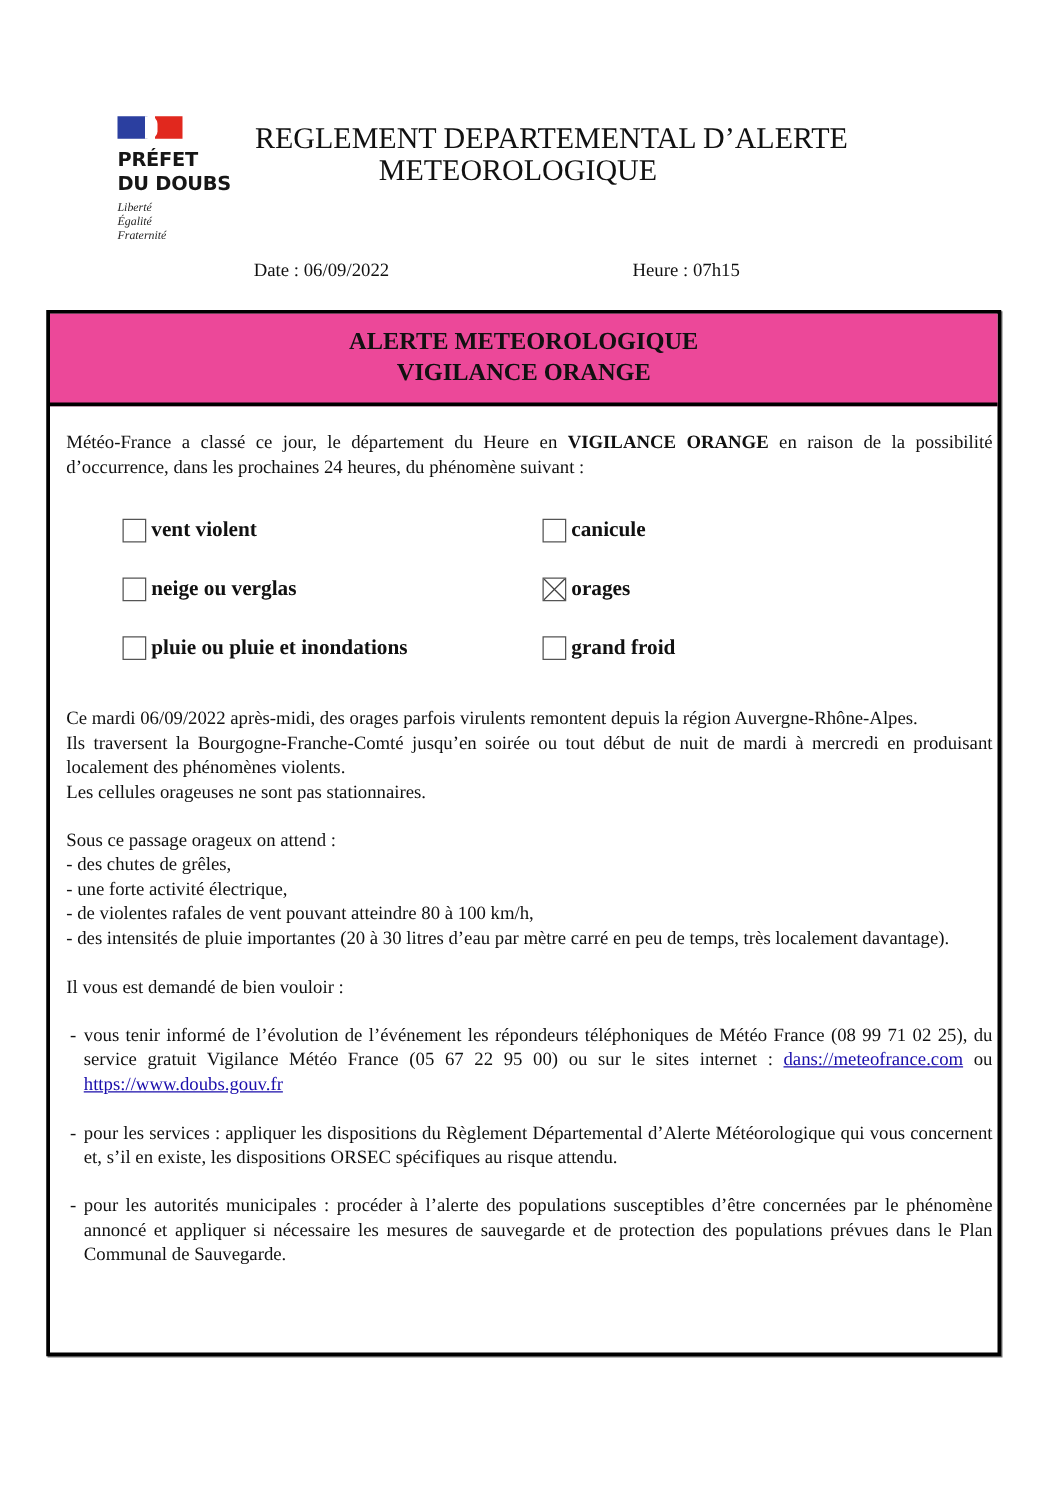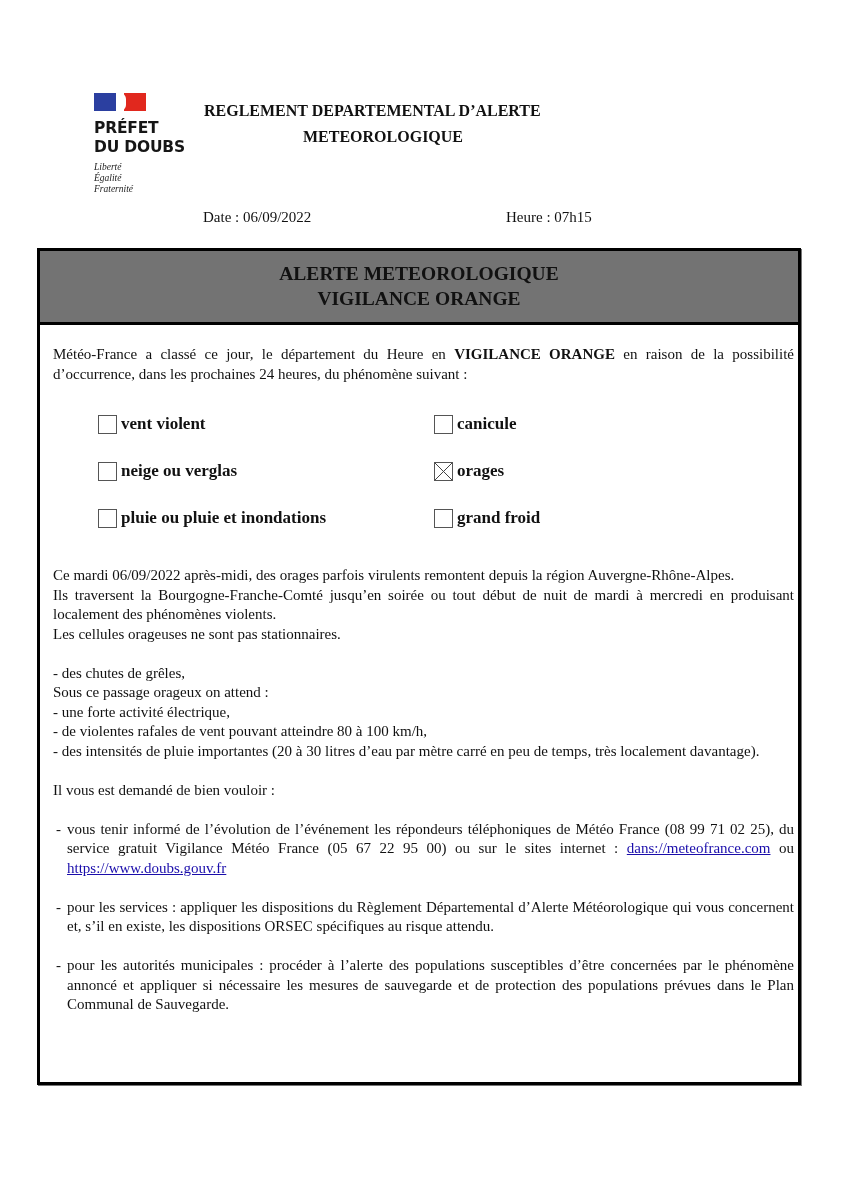--- a/index.html
+++ b/index.html
@@ -7,30 +7,30 @@
          font-family: "Liberation Serif", "DejaVu Serif", serif; color: #111; }
 
   .logo { position: absolute; left: 70px; top: 93px; width: 110px; margin-left: 24px; }
   .flag { position: relative; width: 52px; height: 18px; }
   .flag .blue { position: absolute; left: 0; top: 0; width: 24px; height: 18px; background: #2b3fa0; }
   .flag .red { position: absolute; left: 30px; top: 0; width: 22px; height: 18px; background: #e1281e; }
   .flag .mid { position: absolute; left: 22px; top: 0; width: 10px; height: 18px; background: #fff; border-radius: 0 6px 6px 0; }
   .logo .org { font-family: "DejaVu Sans", sans-serif; font-weight: bold; font-size: 15.5px; line-height: 19px; margin-top: 8px; color: #161616; letter-spacing: -0.2px; }
   .logo .motto { font-family: "Liberation Serif", serif; font-style: italic; font-size: 9.5px; line-height: 11px; margin-top: 5px; color: #222; }
 
-  .title { position: absolute; left: 200px; top: 98px; width: 500px; font-weight: bold; font-size: 16px; line-height: 26px; }
+  .title { position: absolute; left: 200px; top: 98px; width: 500px; font-weight: normal; font-size: 24px; line-height: 26px; }
   .title .l1 { display: block; padding-left: 4px; }
   .title .l2 { display: block; padding-left: 103px; }
 
   .meta { position: absolute; top: 209px; font-size: 15px; text-align: right; }
   .meta.date { left: 203px; }
   .meta.time { left: 506px; }
 
   .box { position: absolute; left: 37px; top: 248px; width: 758px; height: 831px; border: 3px solid #000; box-shadow: 1px 1px 0 #777; }
-  .box-header { height: 71px; background: #737373; border-bottom: 3px solid #000; text-align: center; font-weight: bold; font-size: 19.5px; line-height: 25px; padding-top: 10px; box-sizing: content-box; height: 61px; }
+  .box-header { height: 71px; background: #ec4899; border-bottom: 3px solid #000; text-align: center; font-weight: bold; font-size: 19.5px; line-height: 25px; padding-top: 10px; box-sizing: content-box; height: 61px; }
   .box-body { padding: 20px 4px 0 13px; font-size: 15px; line-height: 19.5px; text-align: justify; }
 
   .intro { margin: 0; }
   .intro b { font-weight: bold; }
 
   .phenomena { display: grid; grid-template-columns: 336px 260px; row-gap: 27px; margin: 30px 0 0 45px; }
   .ph { display: flex; align-items: center; font-weight: bold; font-size: 17px; line-height: 20px; }
   .cb { width: 17px; height: 17px; border: 1px solid #555; margin-right: 4px; position: relative; flex: none; }
   .cb svg { position: absolute; left: 0; top: 0; }
 
@@ -112,22 +112,22 @@
     </div>
 
     <div class="ital-note">
       <p class="para">Ce mardi 06/09/2022 après-midi, des orages parfois virulents remontent depuis la région Auvergne-Rhône-Alpes.</p>
       <p class="para">Ils traversent la Bourgogne-Franche-Comté jusqu’en soirée ou tout début de nuit de mardi à mercredi en produisant localement des phénomènes violents.</p>
       <p class="para">Les cellules orageuses ne sont pas stationnaires.</p>
     </div>
     <div class="gap"></div>
 
     <div>
+      <p class="para">Sous ce passage orageux on attend :</p>
       <p class="para">- des chutes de grêles,</p>
-      <p class="para">Sous ce passage orageux on attend :</p>
       <p class="para">- une forte activité électrique,</p>
       <p class="para">- de violentes rafales de vent pouvant atteindre 80 à 100 km/h,</p>
       <p class="para">- des intensités de pluie importantes (20 à 30 litres d’eau par mètre carré en peu de temps, très localement davantage).</p>
     </div>
     <div class="gap"></div>
 
     <p class="para">Il vous est demandé de bien vouloir :</p>
     <div class="gap"></div>
 
     <p class="instr"><span class="dash">-</span><span>vous tenir informé de l’évolution de l’événement les répondeurs téléphoniques de Météo France (08 99 71 02 25), du service gratuit Vigilance Météo France  (05 67 22 95 00) ou sur le sites internet : </span><a href="#">dans://meteofrance.com</a><span> ou </span><a href="#">https://www.doubs.gouv.fr</a></p>

